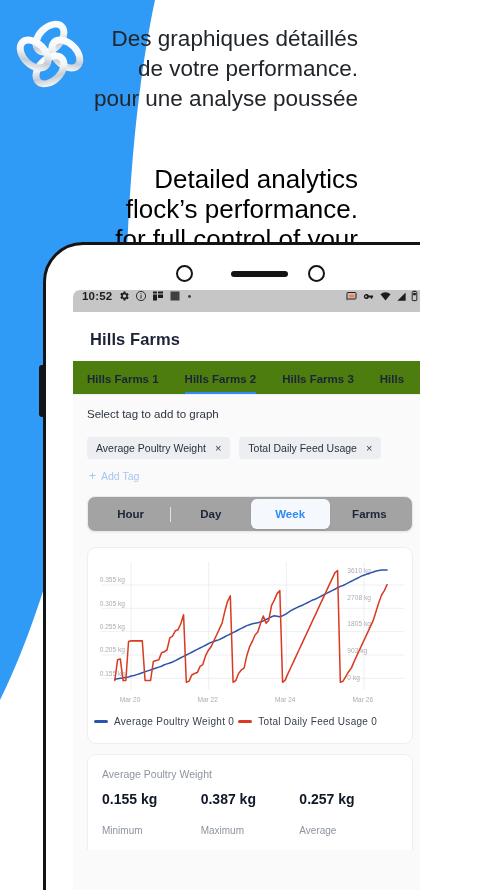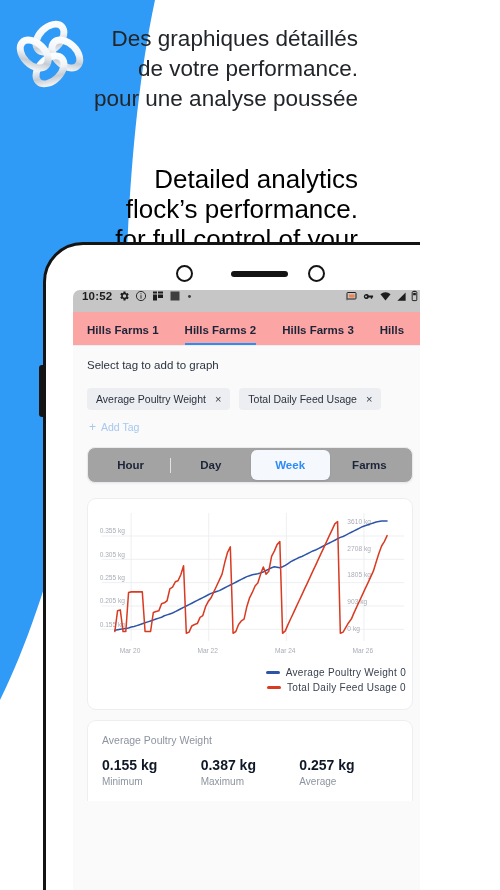--- a/index.html
+++ b/index.html
@@ -102,21 +102,21 @@
   }
 
   
   .tabs {
     display: flex;
     align-items: flex-end;
     height: 34px;
     padding: 0 14px;
     gap: 26px;
     border-bottom: 1px solid #eceef1;
-    background: #fca5a5;
+    background: #4d7c0f;
     overflow: hidden;
     white-space: nowrap;
   }
   .tab {
     font-size: 11.5px;
     font-weight: 700;
     color: #1c2438;
     padding-bottom: 7px;
     border-bottom: 2.5px solid transparent;
     flex: 0 0 auto;
@@ -188,21 +188,21 @@
     margin: 15px 14px 0 14px;
     background: #ffffff;
     border: 1px solid #eceef1;
     border-radius: 9px;
     padding: 10px 6px 6px 6px;
   }
   .chart-holder { position: relative; width: 100%; height: 148px; }
   .chart-svg { display: block; width: 100%; height: 148px; }
 
   .legend {
-    display: flex; flex-direction: column; align-items: flex-end;
+    display: flex; align-items: flex-start;
     gap: 4px;
     padding: 10px 0 10px 0;
   }
   .legend-row { display: flex; align-items: center; gap: 6px; }
   .legend-dash { width: 14px; height: 2.5px; border-radius: 2px; }
   .legend-text { font-size: 10px; color: #39414f; letter-spacing: .3px; }
 
   
   .stats-card {
     margin: 10px 14px 0 14px;
@@ -210,21 +210,21 @@
     border-top: 1px solid #eceef1;
     border-left: 1px solid #eceef1;
     border-right: 1px solid #eceef1;
     border-radius: 9px 9px 0 0;
     padding: 13px 14px 14px 14px;
   }
   .stats-title { font-size: 10.5px; color: #8d949f; margin-bottom: 11px; }
   .stats-row { display: flex; }
   .stat { flex: 1; }
   .stat-val { font-size: 14px; font-weight: 700; color: #101828; }
-  .stat-lbl { font-size: 10px; color: #8d949f; margin-top: 3px; }
+  .stat-lbl { font-size: 10px; color: #8d949f; margin-top: 18px; }
 </style>
 </head>
 <body>
 
 <div id="root">
 
   <svg class="bg-svg" viewBox="0 0 500 890" aria-hidden="true">
     <path d="M0,0 L150,0 C150,0 130,60 124,130 C117,210 126,300 110,360 C96,414 50,420 0,420 Z" fill="#2f9bf7"></path>
     <path d="M0,0 L155,0 C140,70 132,150 128,230 C124,315 112,390 60,418 L0,418 Z" fill="#2f9bf7"></path>
     <path d="M500,330 C470,330 432,350 420,400 C408,452 412,520 420,570 C430,636 436,720 458,790 L500,840 Z" fill="#2f9bf7"></path>
@@ -316,20 +316,21 @@
               <rect x="4.6" y="1.5" width="4.8" height="2" fill="#1d1d1d"></rect>
               <rect x="2.4" y="3.2" width="9.2" height="18" rx="1.4" fill="none" stroke="#1d1d1d" stroke-width="1.9"></rect>
               <rect x="4.3" y="6" width="5.4" height="4.5" fill="#1d1d1d"></rect>
             </svg>
         </span>
       </div>
 
       <div class="app-body">
 
         <div style="background:#fff;">
+          <div class="app-title">Hills Farms</div>
 
           <div class="tabs">
             <div class="tab">Hills Farms 1</div>
             <div class="tab active">Hills Farms 2</div>
             <div class="tab">Hills Farms 3</div>
             <div class="tab">Hills</div>
           </div>
         </div>
 
         <div class="select-label">Select tag to add to graph</div>

